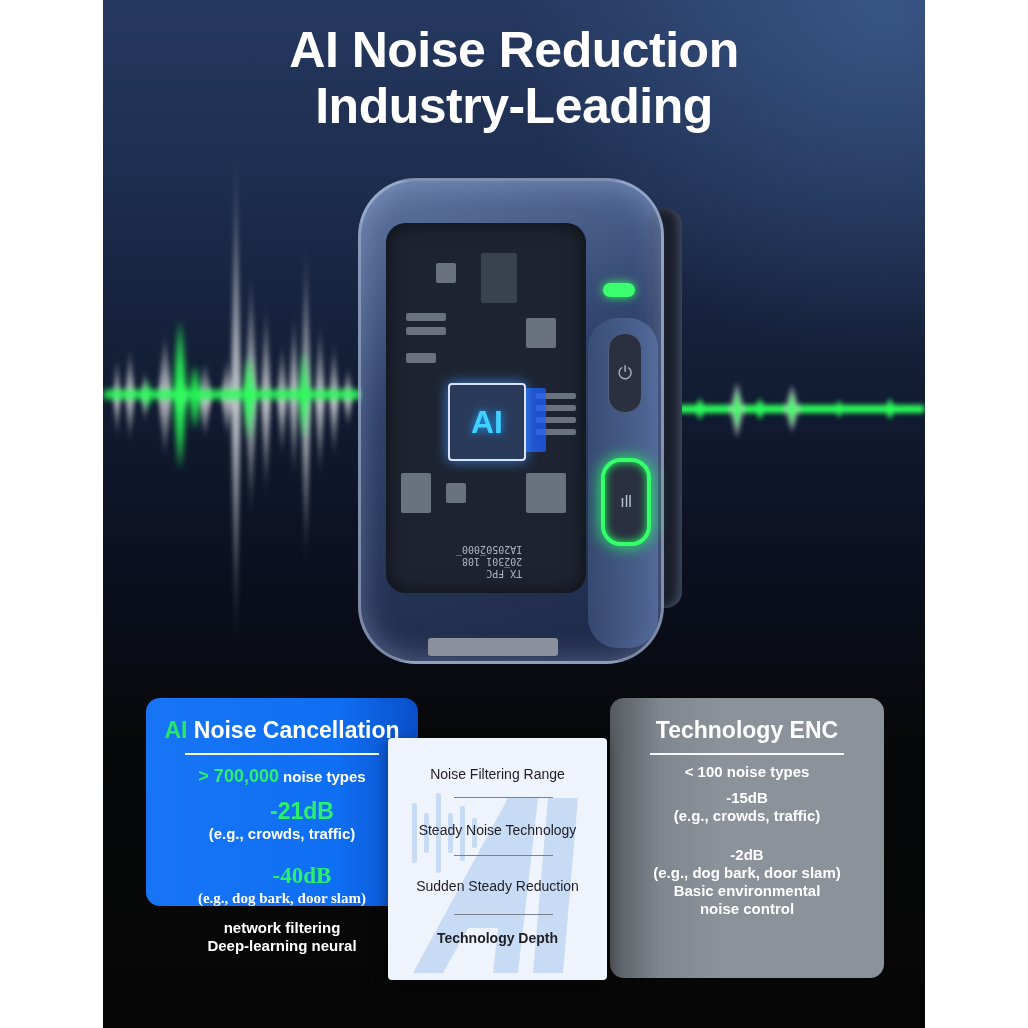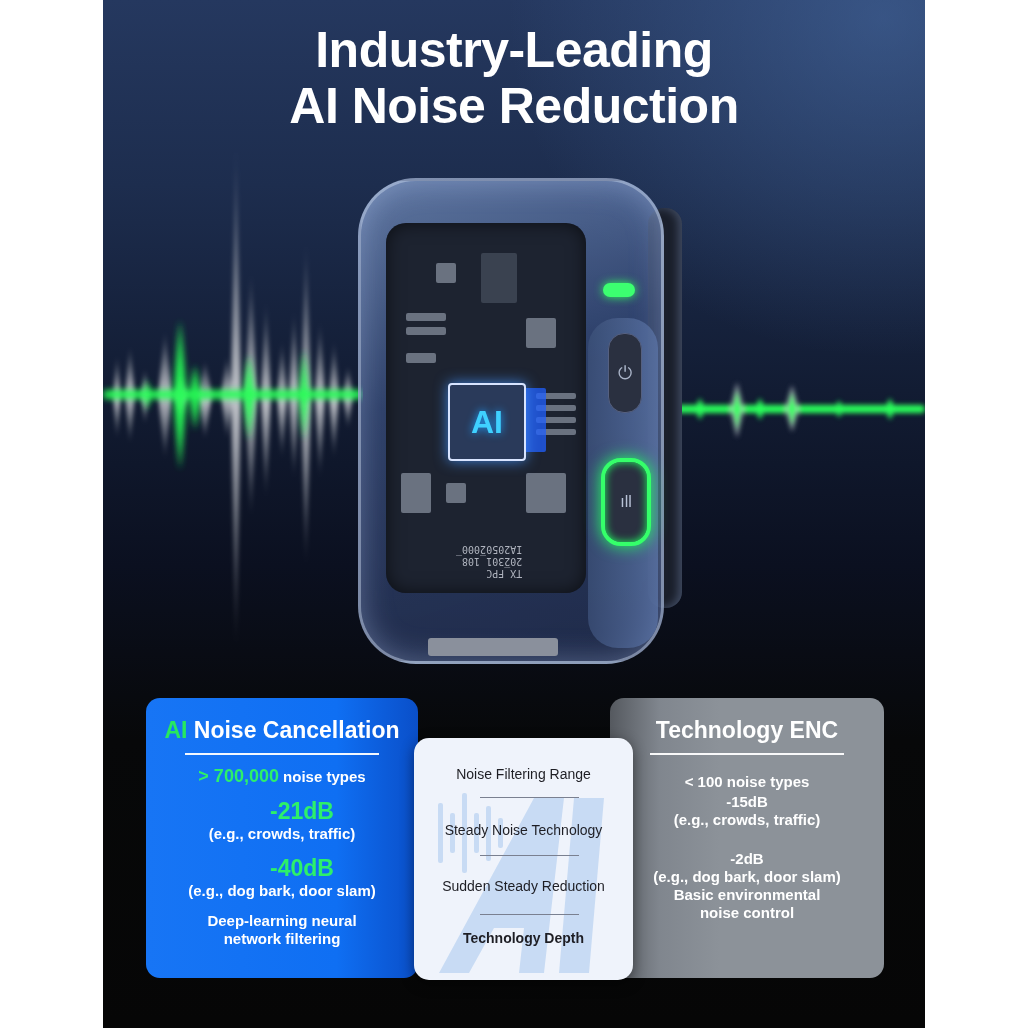--- a/index.html
+++ b/index.html
@@ -44,47 +44,47 @@
   .btn-power { position: absolute; left: 250px; top: 155px; width: 32px; height: 78px; border-radius: 16px;
     background: #2a3040; border: 1px solid #556080; display: flex; align-items: center; justify-content: center;
     color: #aab4c8; font-size: 18px; }
   .btn-nr { position: absolute; left: 243px; top: 280px; width: 42px; height: 80px; border-radius: 20px;
     background: #2a3040; border: 4px solid #35ff6a; box-shadow: 0 0 16px #20ff60, inset 0 0 8px #20ff60;
     display: flex; align-items: center; justify-content: center; color: #b8c2d6; font-size: 16px; }
   .connector { position: absolute; left: 70px; top: 460px; width: 130px; height: 18px; background: #8a909c; border-radius: 3px; }
 
   
   .card { position: absolute; border-radius: 14px; text-align: center; box-sizing: border-box; }
-  .card-ai { left: 43px; top: 698px; width: 272px; height: 280px;
+  .card-ai { left: 43px; top: 698px; width: 272px; height: 208px;
     background: linear-gradient(90deg, #1775f5 0%, #0f6ff3 70%, #0a4fc9 100%); color: #ffffff; }
   .card-trad { left: 507px; top: 698px; width: 274px; height: 280px;
     background: linear-gradient(90deg, #55595f 0%, #80868e 18%, #8c9299 40%, #8c9299 100%); color: #ffffff; }
-  .card-mid { left: 311px; top: 738px; width: 219px; height: 242px; border-radius: 15px;
+  .card-mid { left: 285px; top: 738px; width: 219px; height: 242px; border-radius: 4px;
     background: #eff3fb; color: #1e1e24; box-shadow: 0 4px 14px rgba(0,0,0,0.45); overflow: hidden; padding-left: 32px; }
 
   .card-title { font-weight: 700; font-size: 23px; margin-top: 19px; line-height: 26px; }
   .card-title .ai-green { color: #27e85e; }
   .card-rule { width: 194px; height: 2px; background: #ffffff; margin: 10px auto 0; opacity: .95; }
   .row { font-weight: 700; font-size: 15px; line-height: 18px; }
   .row .green { color: #2df06a; }
   .big-green { color: #2df06a; font-size: 23px; font-weight: 700; padding-left: 40px; }
   .card-trad .row { font-weight: 600; }
 
   .mid-watermark { position: absolute; left: 10px; top: 40px; width: 200px; height: 200px; }
   .mid-item { position: absolute; left: 0; width: 219px; text-align: center; font-size: 14px; color: #1e1e24; }
   .mid-rule { position: absolute; left: 66px; width: 99px; height: 1px; background: #7a8090; }
 </style>
 </head>
 <body>
 
 <div class="panel">
 
   <div class="headline">
+    <div>AI Noise Reduction</div>
     <div>Industry-Leading</div>
-    <div>AI Noise Reduction</div>
   </div>
 
   <div class="wave" style="left:0; width:260px;">
     <svg width="260" height="540" viewBox="0 0 260 540">
       <defs>
         <linearGradient id="gv" x1="0" y1="0" x2="0" y2="1">
           <stop offset="0" stop-color="#c9ccd2" stop-opacity="0"></stop>
           <stop offset="0.5" stop-color="#d4d6da" stop-opacity="0.9"></stop>
           <stop offset="1" stop-color="#c9ccd2" stop-opacity="0"></stop>
         </linearGradient>
@@ -184,35 +184,35 @@
   <div class="card card-ai">
     <div class="card-title"><span class="ai-green">AI</span><span> Noise Cancellation</span></div>
     <div class="card-rule"></div>
     <div class="row" style="margin-top:12px;">
       <span class="green" style="font-size:18px;">&gt; 700,000</span><span> noise types</span>
     </div>
     <div style="margin-top:12px;">
       <div class="big-green">-21dB</div>
       <div class="row">(e.g., crowds, traffic)</div>
     </div>
-    <div style="margin-top:12px;">
+    <div style="margin-top:20px;font-family:Liberation Serif, serif;">
       <div class="big-green">-40dB</div>
       <div class="row">(e.g., dog bark, door slam)</div>
     </div>
     <div style="margin-top:12px;">
+      <div class="row">network filtering</div>
       <div class="row">Deep-learning neural</div>
-      <div class="row">network filtering</div>
     </div>
   </div>
 
   <div class="card card-trad">
     <div class="card-title">Technology ENC</div>
     <div class="card-rule"></div>
-    <div class="row" style="margin-top:18px;">&lt; 100 noise types</div>
-    <div style="margin-top:2px;">
+    <div class="row" style="margin-top:8px;">&lt; 100 noise types</div>
+    <div style="margin-top:8px;">
       <div class="row">-15dB</div>
       <div class="row">(e.g., crowds, traffic)</div>
     </div>
     <div style="margin-top:21px;">
       <div class="row">-2dB</div>
       <div class="row">(e.g., dog bark, door slam)</div>
     </div>
     <div style="">
       <div class="row">Basic environmental</div>
       <div class="row">noise control</div>

